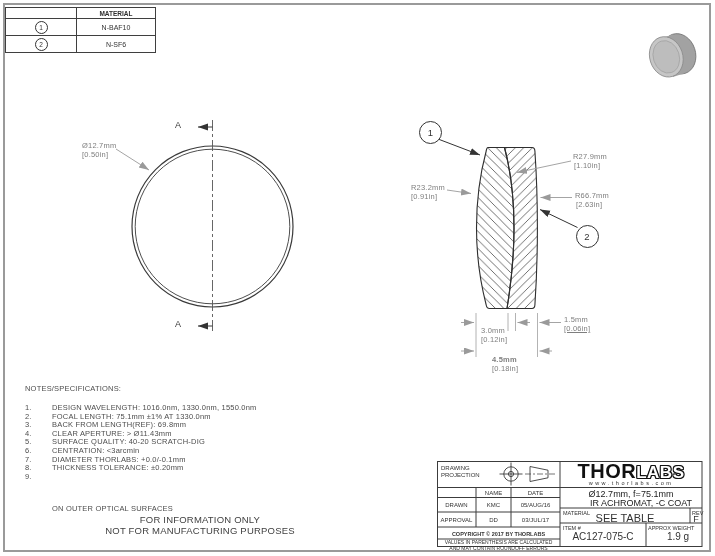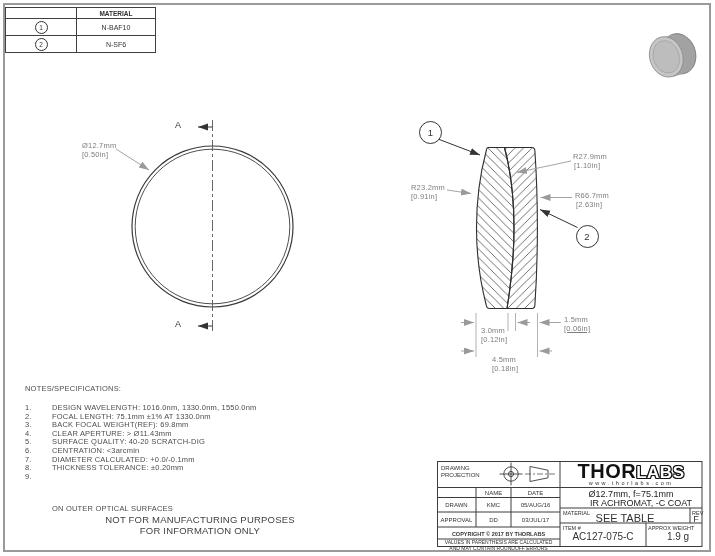--- a/index.html
+++ b/index.html
@@ -151,66 +151,66 @@
   <div class="t" style="left:411px;top:183px;">R23.2mm</div>
   <div class="t" style="left:411px;top:192px;">[0.91in]</div>
   <div class="t" style="left:573px;top:152px;">R27.9mm</div>
   <div class="t" style="left:574px;top:161px;">[1.10in]</div>
   <div class="t" style="left:575px;top:191px;">R66.7mm</div>
   <div class="t" style="left:576px;top:200px;">[2.63in]</div>
   <div class="t" style="left:481px;top:326px;">3.0mm</div>
   <div class="t" style="left:481px;top:335px;">[0.12in]</div>
   <div class="t" style="left:564px;top:315px;">1.5mm</div>
   <div class="t" style="left:564px;top:324px;text-decoration:underline;">[0.06in]</div>
-  <div class="t" style="left:492px;top:355px;">4.5mm</div>
+  <div class="t" style="left:492px;top:355px;font-weight:bold;">4.5mm</div>
   <div class="t" style="left:492px;top:364px;">[0.18in]</div>
 
   <div id="notes">
     <div class="hd">NOTES/SPECIFICATIONS:</div>
     <div class="note-row">
         <span class="nn">1.</span>
         <span>DESIGN WAVELENGTH: 1016.0nm, 1330.0nm, 1550.0nm</span>
       </div>
     <div class="note-row">
         <span class="nn">2.</span>
         <span>FOCAL LENGTH: 75.1mm ±1% AT 1330.0nm</span>
       </div>
     <div class="note-row">
         <span class="nn">3.</span>
-        <span>BACK FOCAL WEIGHT(REF): 69.8mm</span>
+        <span>BACK FROM LENGTH(REF): 69.8mm</span>
       </div>
     <div class="note-row">
         <span class="nn">4.</span>
         <span>CLEAR APERTURE: &gt; Ø11.43mm</span>
       </div>
     <div class="note-row">
         <span class="nn">5.</span>
         <span>SURFACE QUALITY: 40-20 SCRATCH-DIG</span>
       </div>
     <div class="note-row">
         <span class="nn">6.</span>
         <span>CENTRATION: &lt;3arcmin</span>
       </div>
     <div class="note-row">
         <span class="nn">7.</span>
-        <span>DIAMETER CALCULATED: +0.0/-0.1mm</span>
+        <span>DIAMETER THORLABS: +0.0/-0.1mm</span>
       </div>
     <div class="note-row">
         <span class="nn">8.</span>
         <span>THICKNESS TOLERANCE: ±0.20mm</span>
       </div>
     <div class="note-row">
         <span class="nn">9.</span>
       </div>
     <div class="note-cont">ON OUTER OPTICAL SURFACES</div>
   </div>
 
   <div id="disclaimer">
+    <div>FOR INFORMATION ONLY</div>
     <div>NOT FOR MANUFACTURING PURPOSES</div>
-    <div>FOR INFORMATION ONLY</div>
   </div>
 
   <div class="tb tiny" style="left:441px;top:465px;width:40px;white-space:normal;">DRAWING PROJECTION</div>
   <div class="tb tiny c" style="left:476px;top:489.5px;width:35px;">NAME</div>
   <div class="tb tiny c" style="left:511px;top:489.5px;width:49px;">DATE</div>
   <div class="tb tiny c" style="left:437px;top:501.5px;width:39px;">DRAWN</div>
   <div class="tb tiny c" style="left:476px;top:501.5px;width:35px;">KMC</div>
   <div class="tb tiny c" style="left:511px;top:501.5px;width:49px;">05/AUG/16</div>
   <div class="tb tiny c" style="left:437px;top:516.5px;width:39px;">APPROVAL</div>
   <div class="tb tiny c" style="left:476px;top:516.5px;width:35px;">DD</div>

